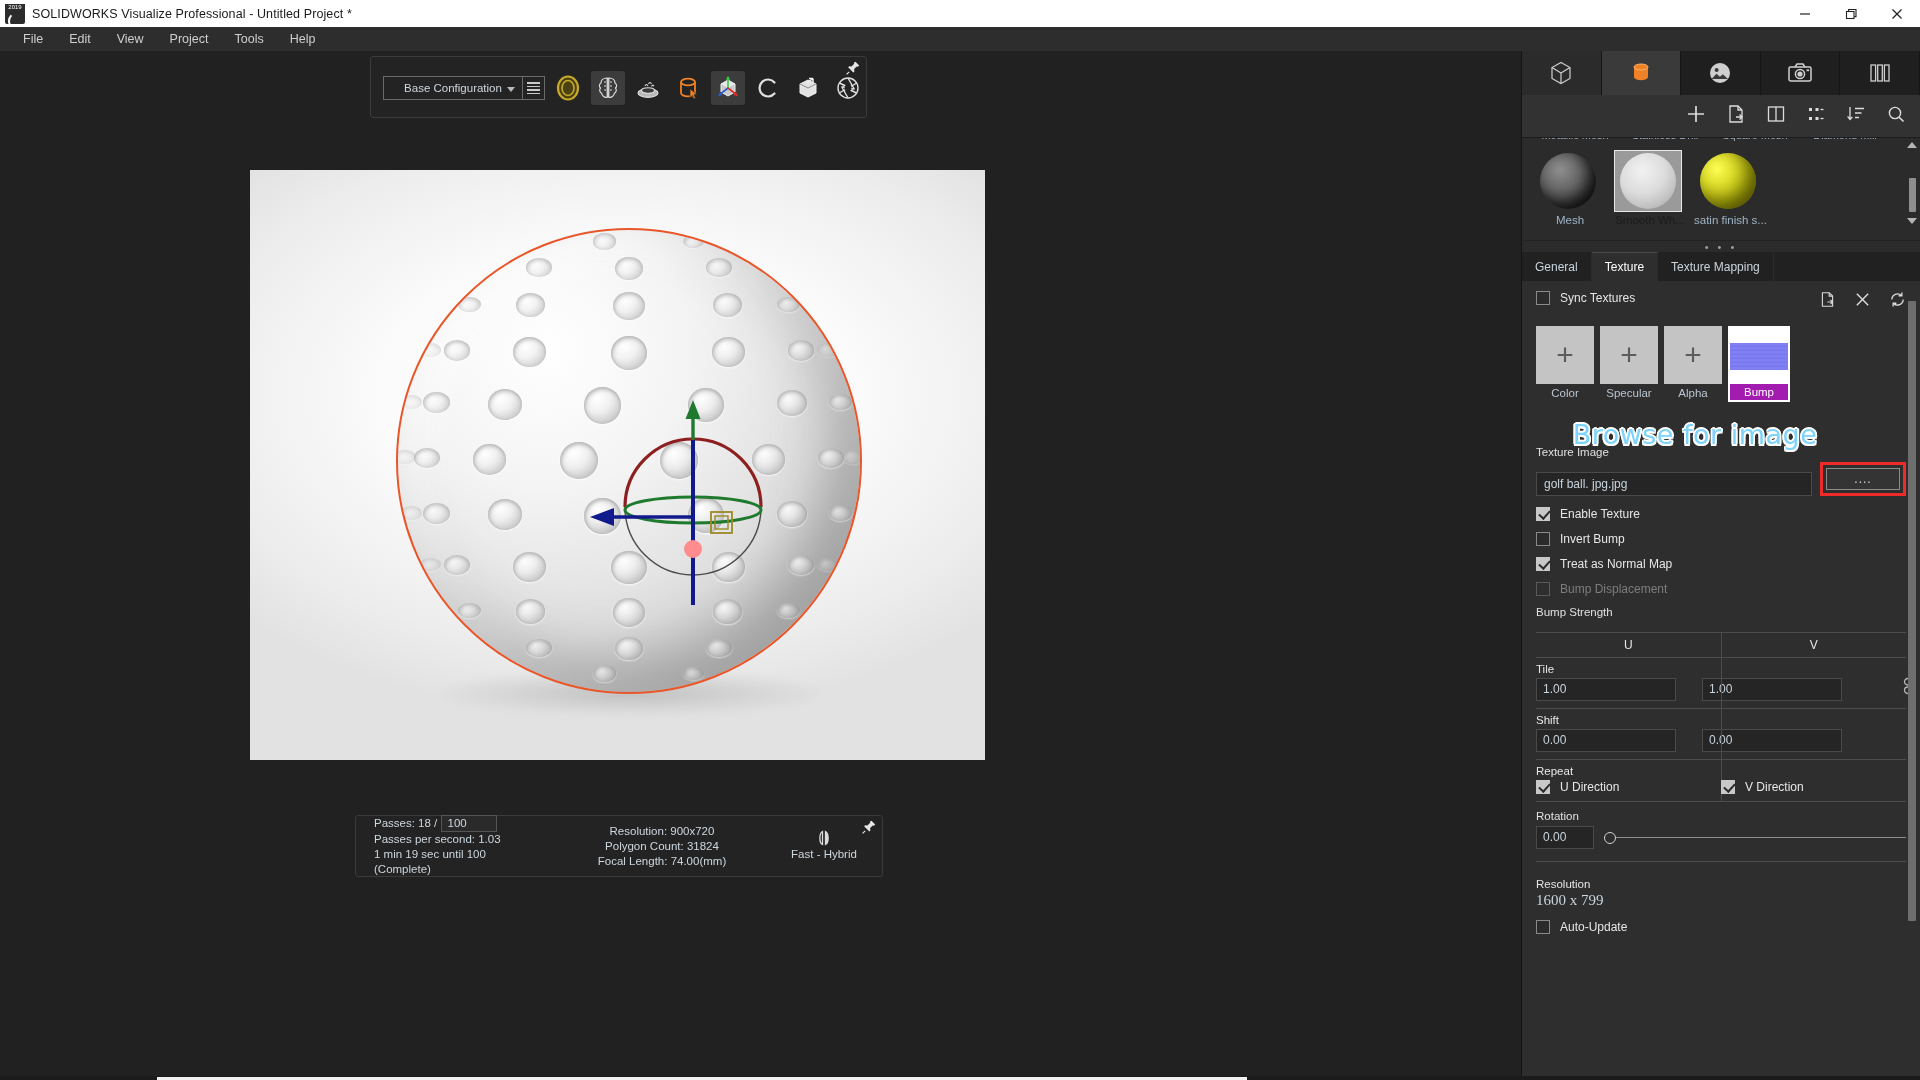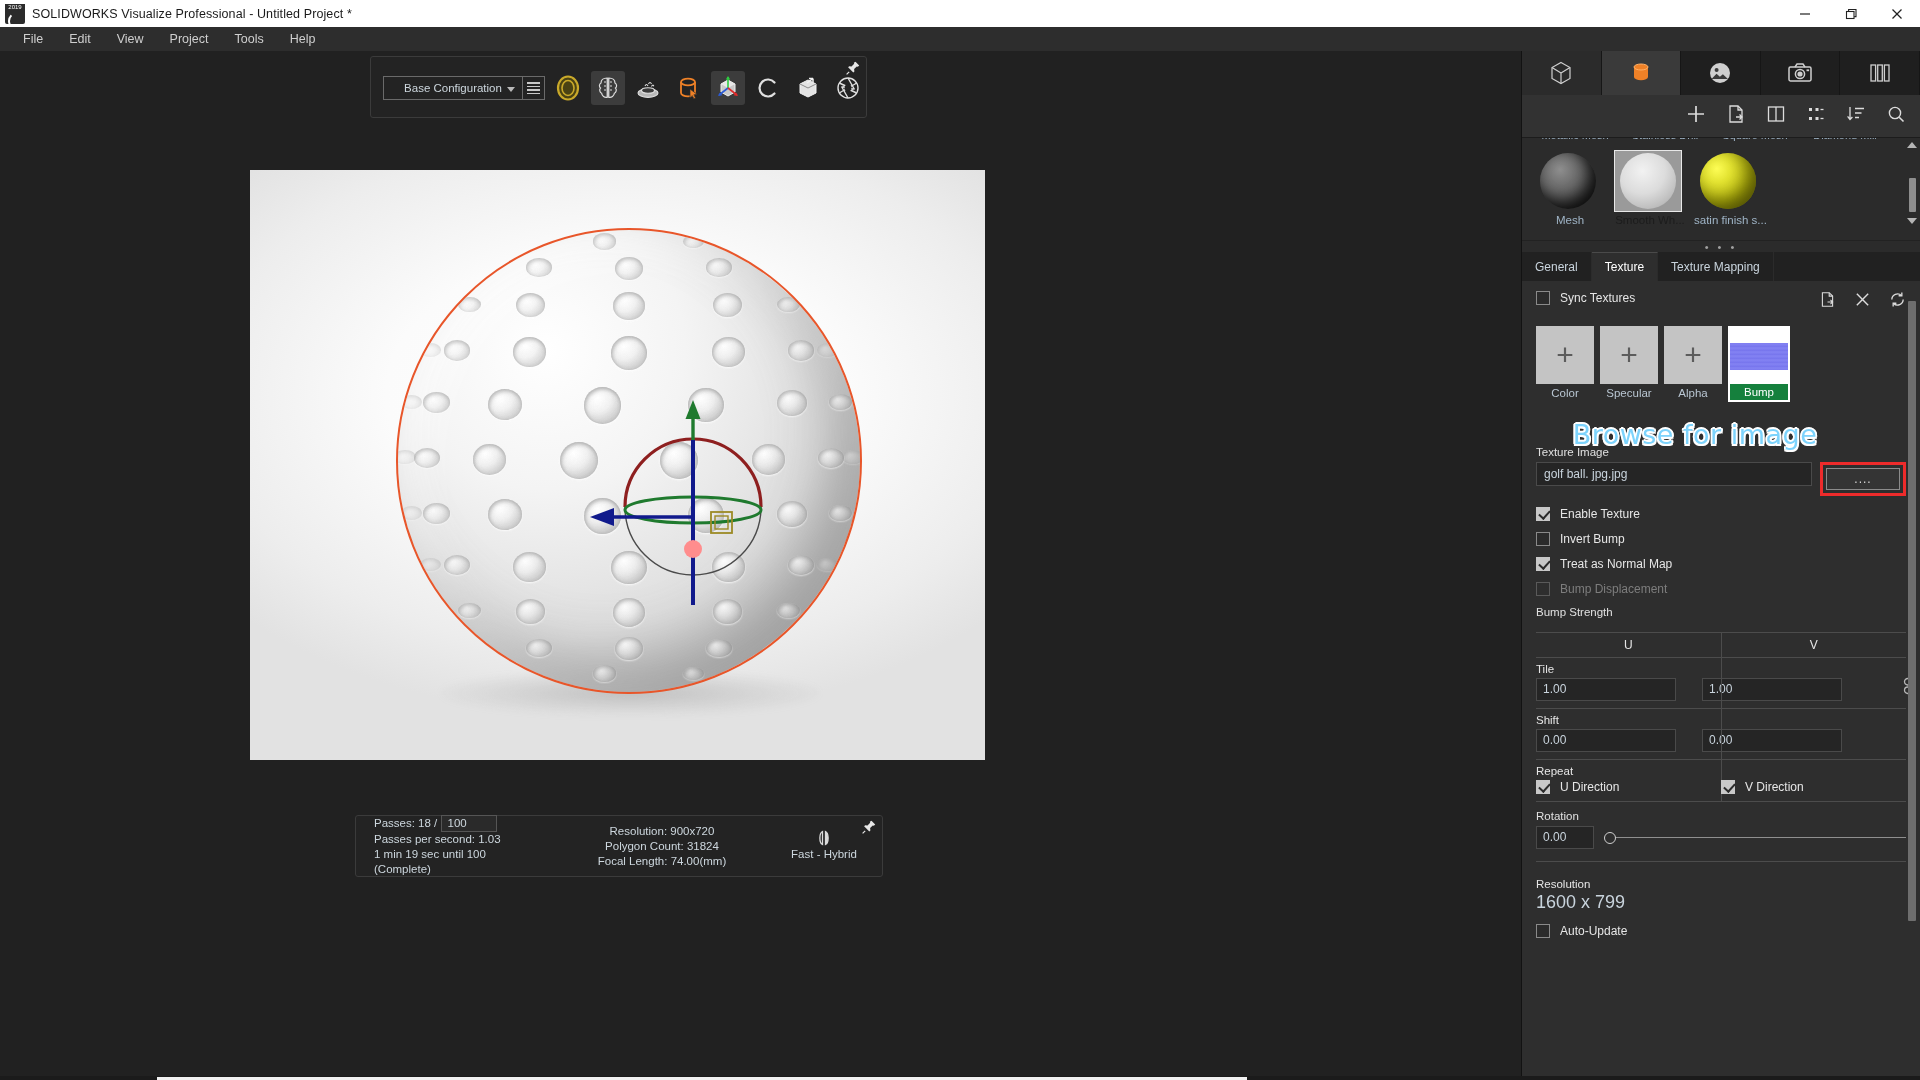--- a/index.html
+++ b/index.html
@@ -233,38 +233,38 @@
 
   .slot-row { display: flex; gap: 6px; margin-top: 14px; }
   .slot { width: 58px; }
   .slot-box {
     width: 58px; height: 58px; background: #c4c4c4;
     display: flex; align-items: center; justify-content: center;
   }
   .slot-plus { font-size: 30px; color: #5c5c5c; line-height: 28px; font-weight: 300; }
   .slot-name { font-size: 11.5px; color: #b9c6d2; text-align: center; margin-top: 3px; }
   .slot.selected { border: 2px solid #ffffff; padding: 0; width: 62px; }
-  .slot.selected .slot-name { color: #fff; background: #15803d; margin-top: 0; padding: 2px 0; }
+  .slot.selected .slot-name { color: #fff; background: #a21caf; margin-top: 0; padding: 2px 0; }
   .bump-img { width: 58px; height: 56px; background: #fff; position: relative; }
   .bump-img::after {
     content: ""; position: absolute; left: 0; top: 15px; width: 58px; height: 27px;
     background: repeating-linear-gradient(0deg, #7a79ef 0px, #8483f3 2px, #7472ec 4px);
   }
 
   .annot {
     position: absolute; left: 8px; top: 138px; width: 330px;
     font-family: "DejaVu Sans", sans-serif;
     font-size: 27px; font-weight: normal; color: #7dd3fc; text-align: center;
     letter-spacing: .5px;
     text-shadow: -1.5px -1.5px 0 #fff, 1.5px -1.5px 0 #fff, -1.5px 1.5px 0 #fff, 1.5px 1.5px 0 #fff,
                   0 -1.8px 0 #fff, 0 1.8px 0 #fff, -1.8px 0 0 #fff, 1.8px 0 0 #fff;
   }
 
   .field-label { font-size: 11.5px; color: #e0e0e0; margin-top: 4px; }
-  .tex-row { display: flex; align-items: flex-start; margin-top: 4px; }
+  .tex-row { display: flex; align-items: flex-end; margin-top: 4px; }
   .tex-input {
     flex: 1; height: 24px; background: #252525; border: 1px solid #4a4a4a;
     color: #c9d4dd; font-size: 12px; padding: 0 7px; line-height: 22px;
   }
   .browse-wrap {
     margin-left: 8px; border: 3px solid #ee2b2b; padding: 3px;
   }
   .browse-btn {
     width: 74px; height: 22px; border: 1px solid #8b8b8b; background: #343434;
     display: flex; align-items: center; justify-content: center;
@@ -309,21 +309,21 @@
   .rot-track .line {
     position: absolute; left: 0; right: 0; top: 6px; height: 1.5px; background: #8f8f8f;
   }
   .rot-track .knob {
     position: absolute; left: 0px; top: 1px; width: 12px; height: 12px;
     border-radius: 50%; border: 1.5px solid #d0d0d0; background: #2e2e2e;
   }
 
   .res-block { margin-top: 16px; }
   .res-title { font-size: 11.5px; color: #e6e6e6; }
-  .res-val { font-size: 18px; color: #c9d4dd; margin-top: 2px; }
+  .res-val { font-size: 15px; color: #c9d4dd; margin-top: 2px; font-family: Liberation Serif, serif; }
 
   .prop-scroll {
     position: absolute; right: 2px; top: 6px; width: 12px; bottom: 6px;
   }
   .prop-scroll .bar {
     position: absolute; top: 14px; width: 8px; left: 2px; height: 620px;
     background: #6e6e6e; border-radius: 1px;
   }
 
   .taskbar {

